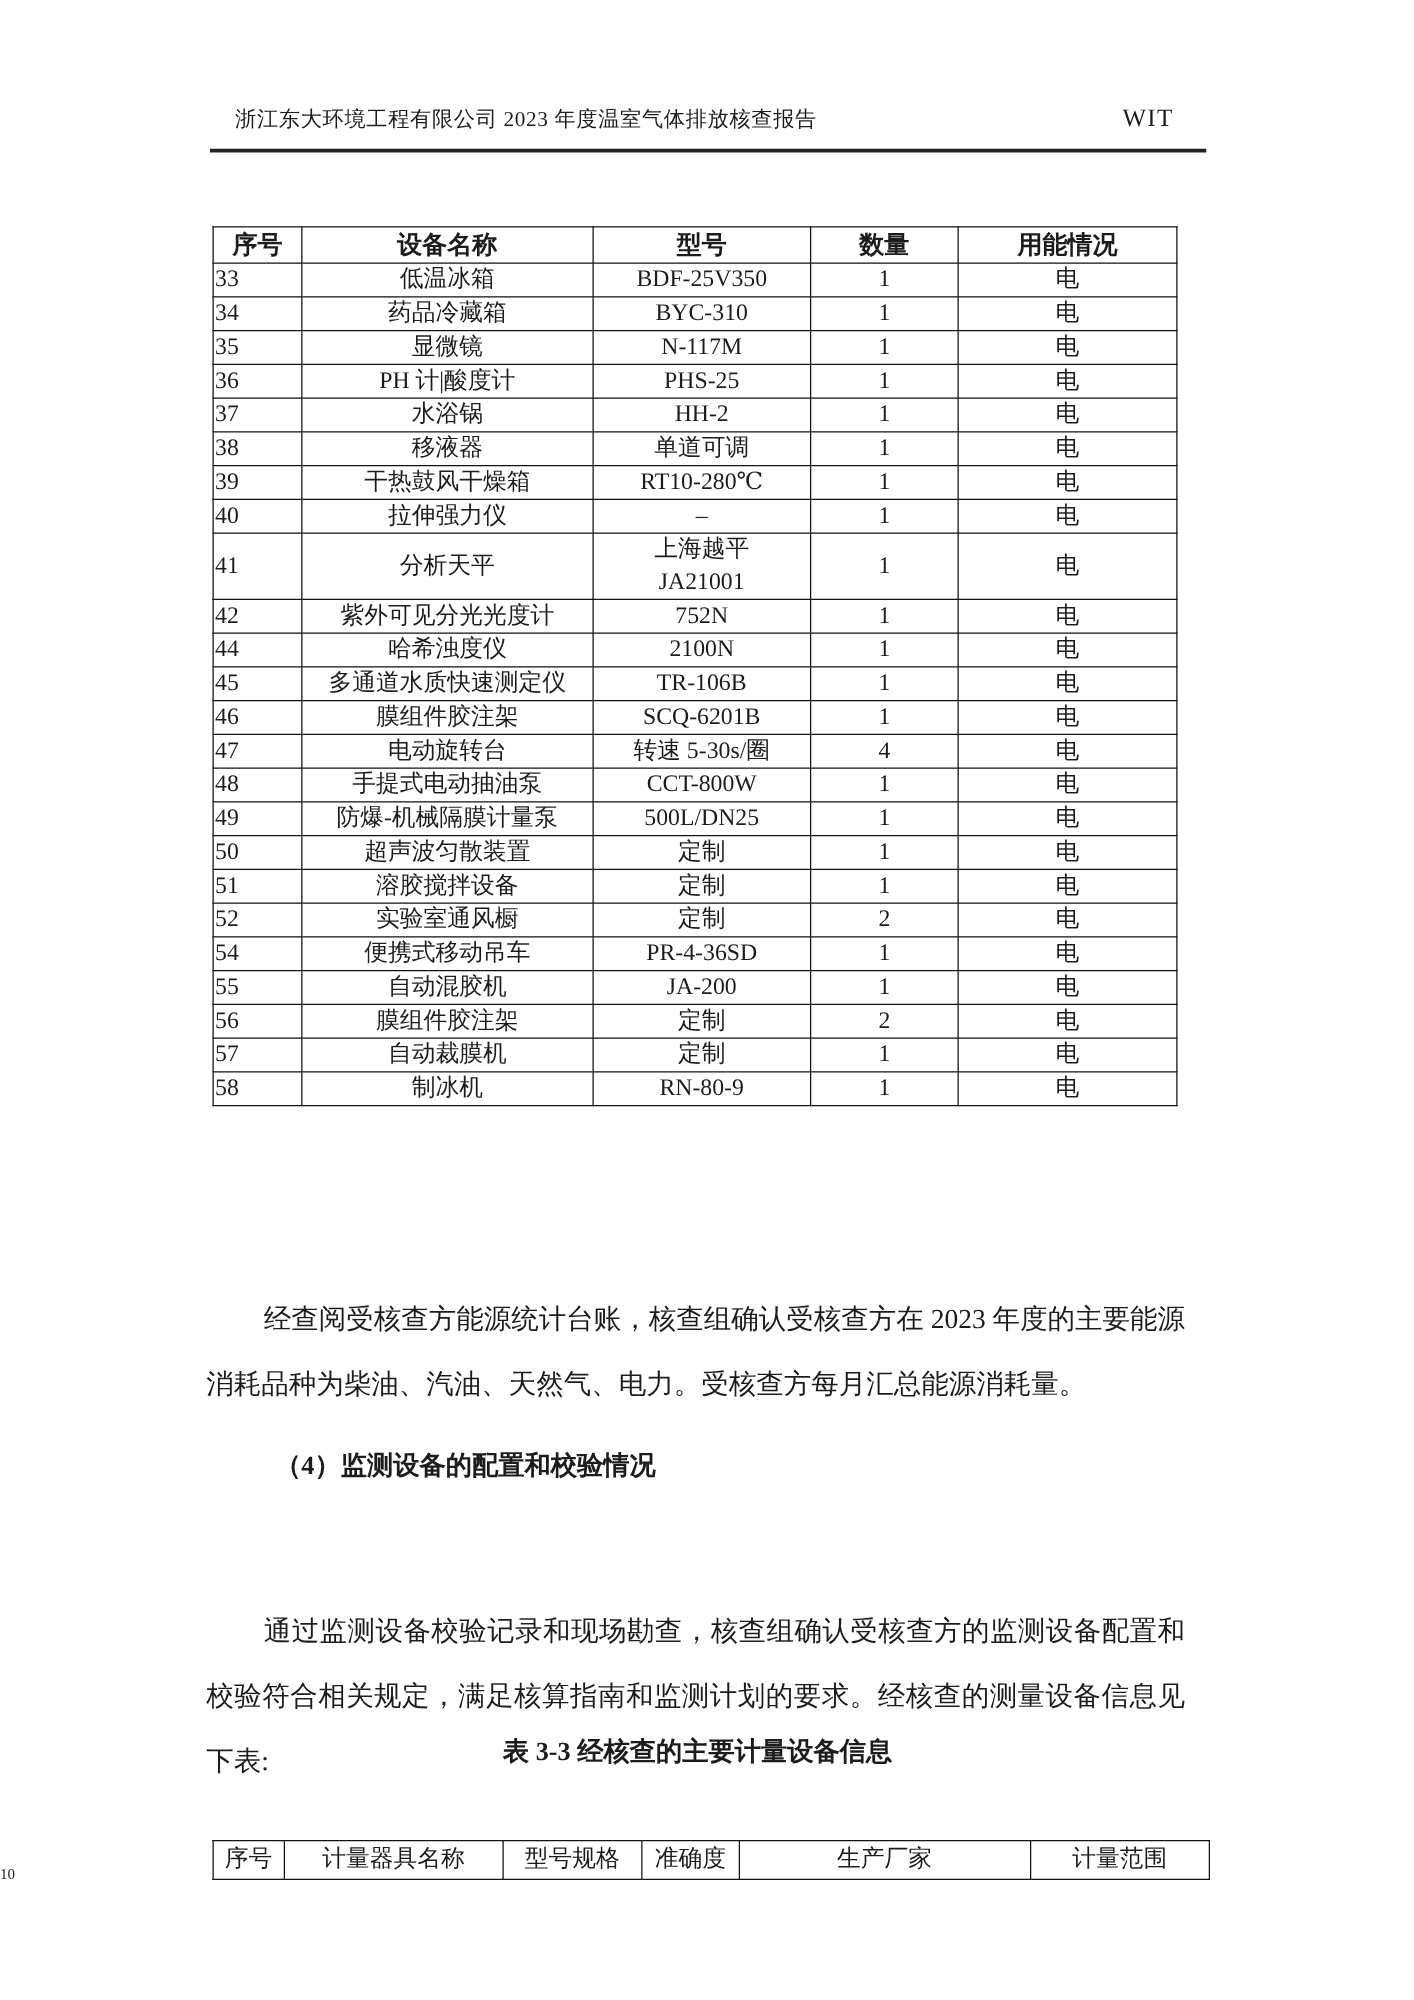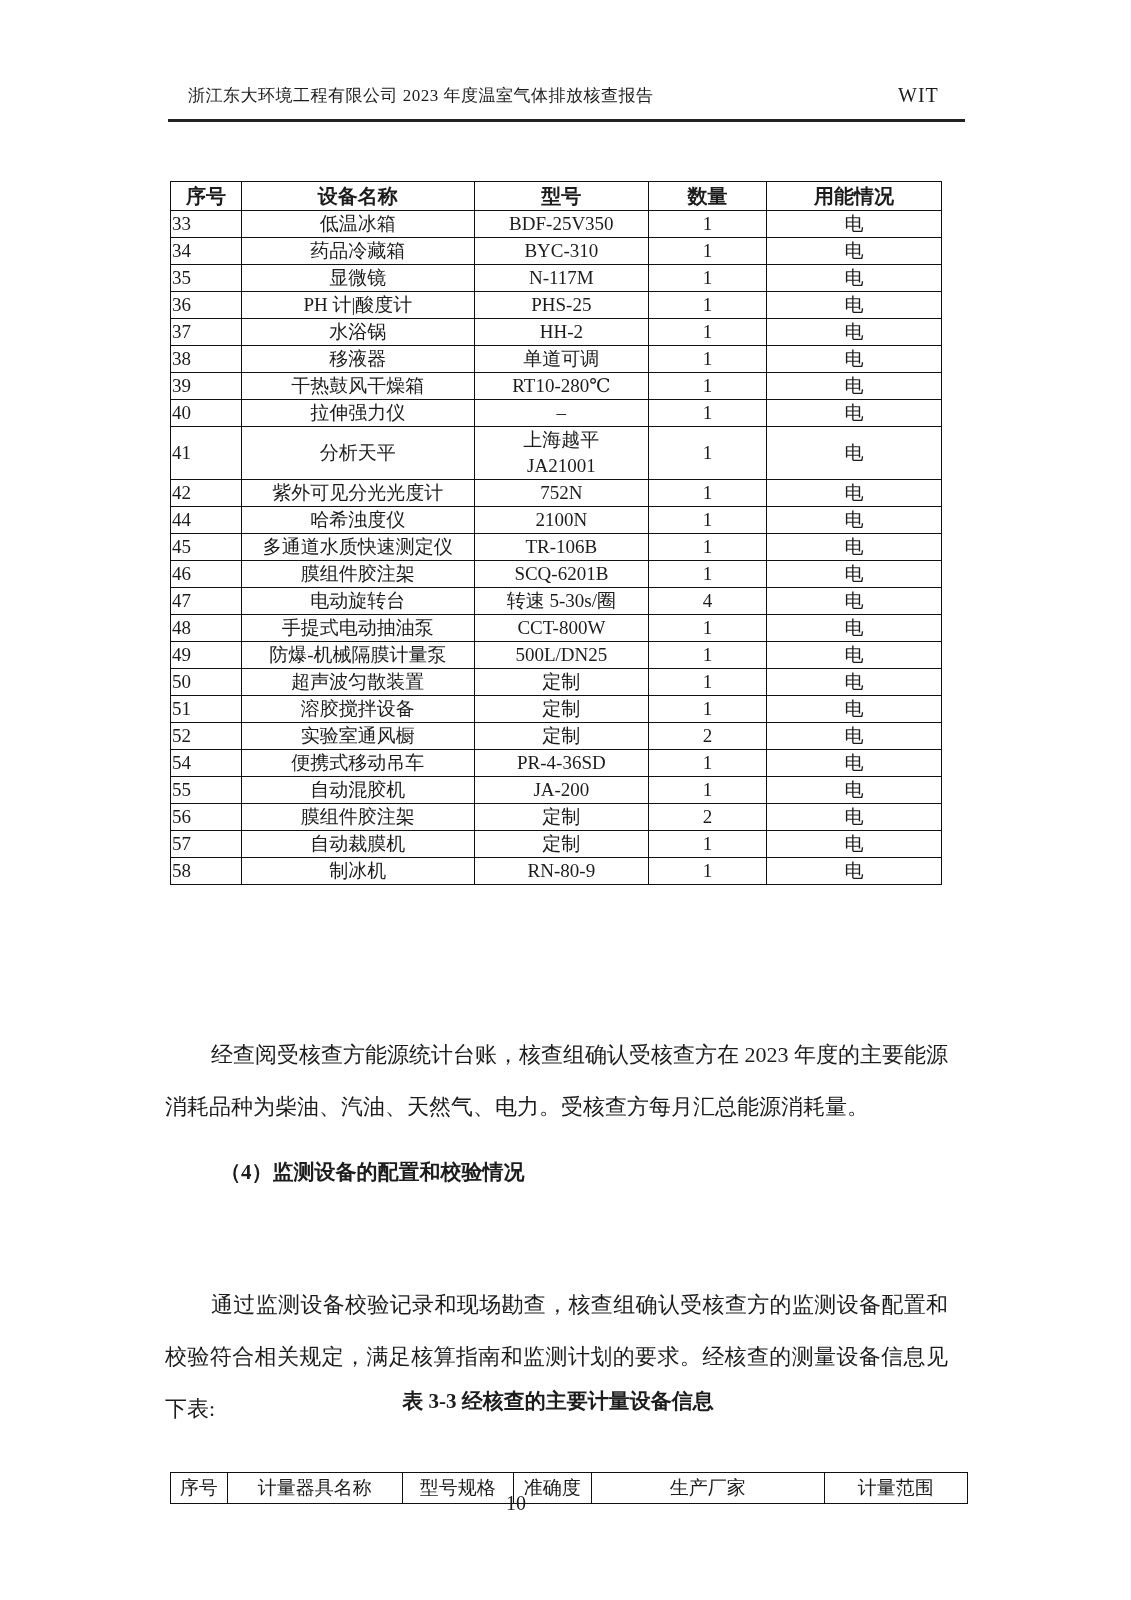--- a/index.html
+++ b/index.html
@@ -113,22 +113,22 @@
   .m-name { width: 22.0%; }
   .m-spec { width: 13.9%; }
   .m-acc { width: 9.8%; }
   .m-maker { width: 29.2%; }
   .m-range { width: 18.0%; }
 
   
   .page-number {
     position: absolute;
     top: 1492px; left: 0; width: 1032px;
-    text-align: center;
-    font-size: 20px;
+    text-align: left;
+    font-size: 12px;
   }
 </style>
 </head>
 <body>
 
 <div class="page">
 
   <div class="doc-header-title">浙江东大环境工程有限公司 2023 年度温室气体排放核查报告</div>
   <div class="doc-header-brand">WIT</div>
   <div class="doc-header-rule"></div>

